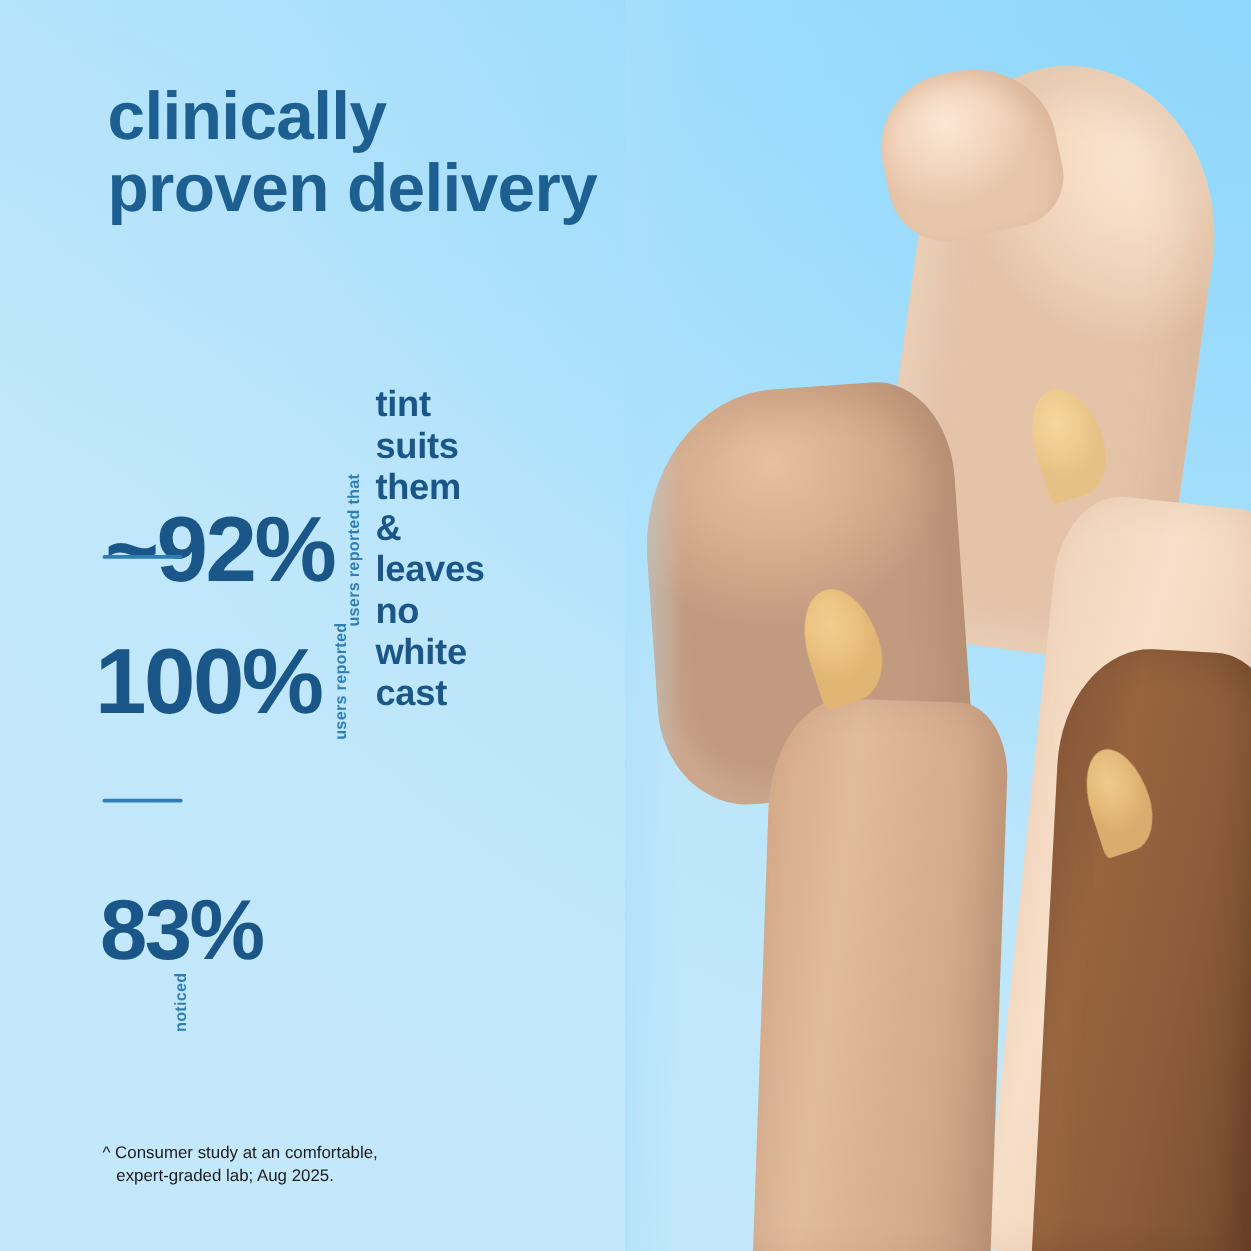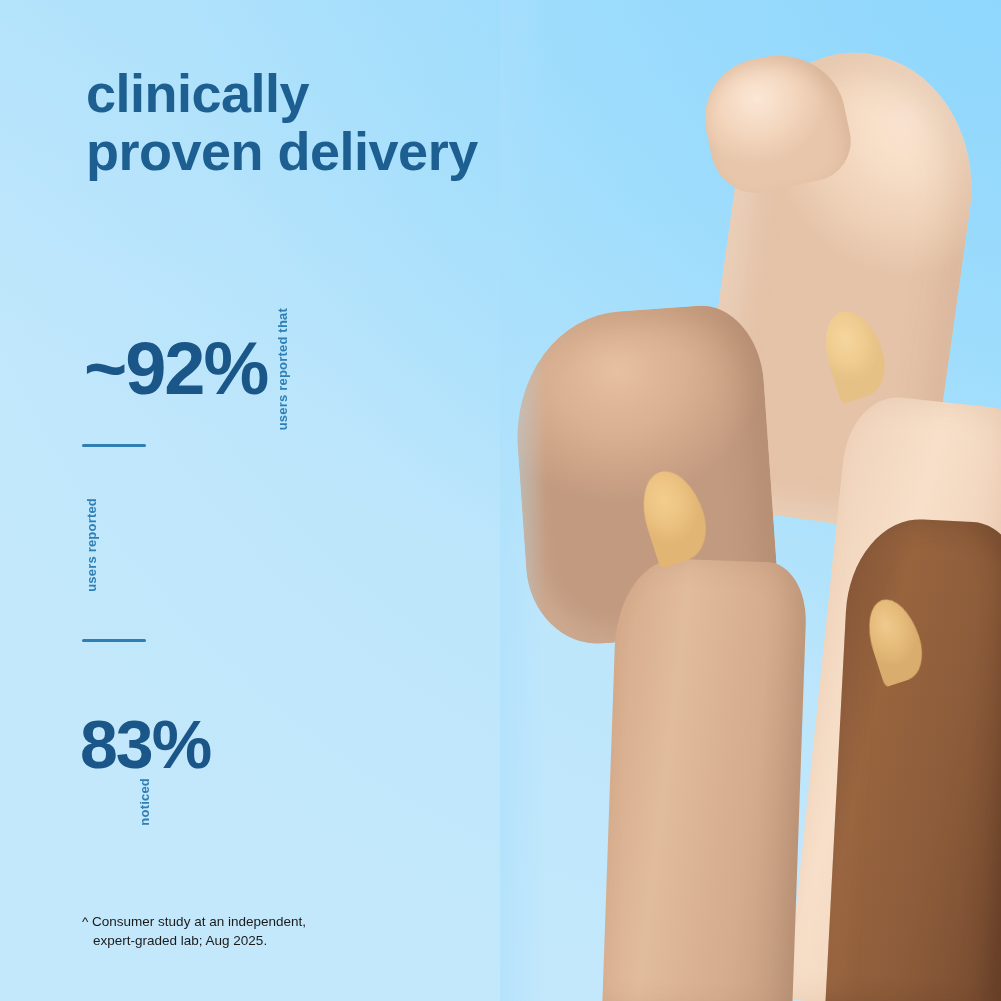--- a/index.html
+++ b/index.html
@@ -264,34 +264,38 @@
     <div class="headline-rule"></div>
     <div class="headline">clinically
 proven delivery</div>
   </div>
 
   <div class="stats">
 
     <div class="stat" id="stat-0">
       <div class="stat-number">~92%</div>
       <div class="stat-vlabel">users reported that</div>
+      <div class="stat-desc">tint suits them
+&amp; leaves
+no white cast</div>
     </div>
 
     <div class="divider" id="divider-0"></div>
 
     <div class="stat" id="stat-1">
+      <div class="stat-number">100%</div>
       <div class="stat-vlabel">users reported</div>
     </div>
 
     <div class="divider" id="divider-1"></div>
 
     <div class="stat" id="stat-2">
       <div class="stat-number">83%</div>
       <div class="stat-vlabel">noticed</div>
     </div>
   </div>
 
   <div class="footnote">
-    <span>^ Consumer study at an independent,</span>
+    <span>^ Consumer study at an comfortable,</span>
     <span class="fn-line2">expert-graded lab; Aug 2025.</span>
   </div>
 
 </div>
 
 </body></html>

